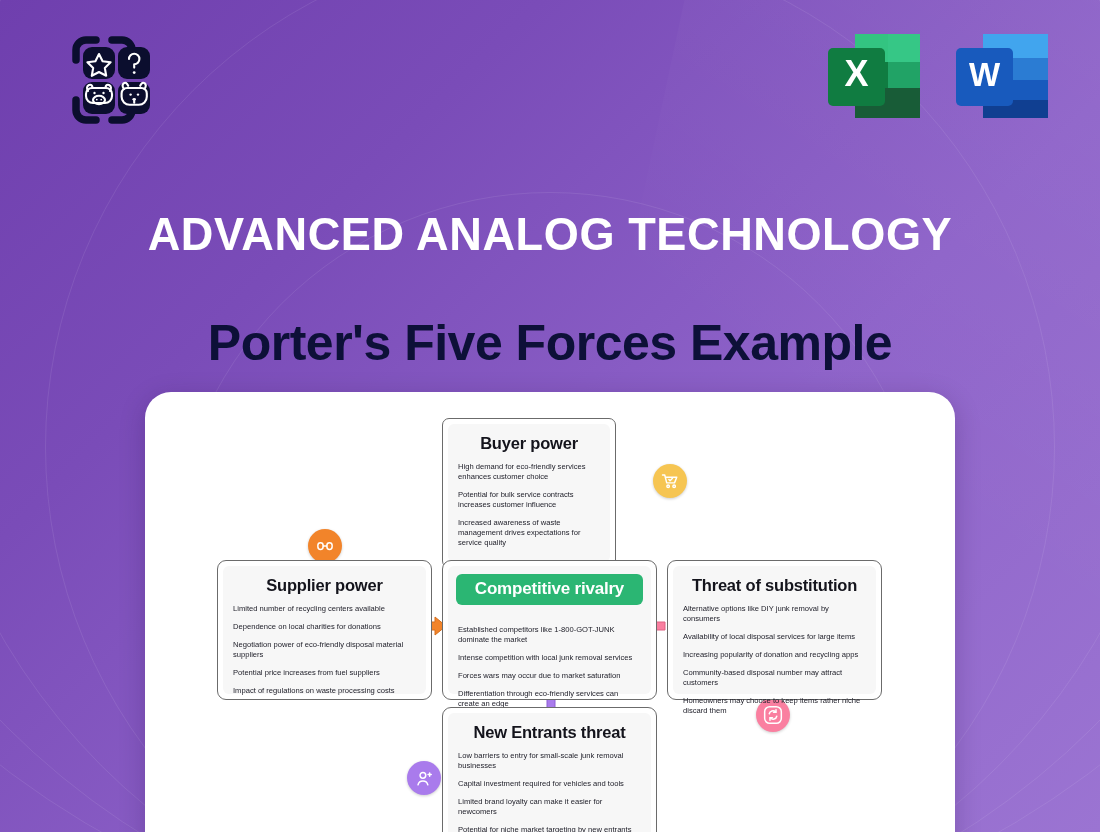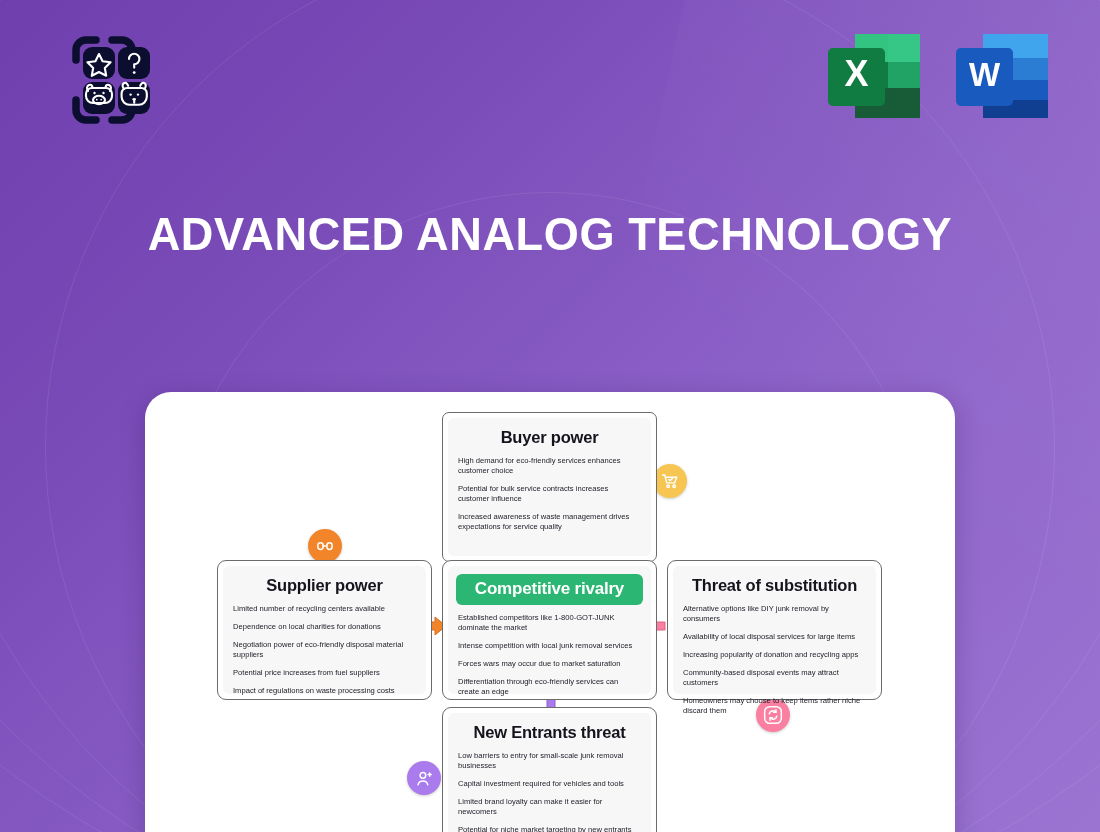--- a/index.html
+++ b/index.html
@@ -96,34 +96,34 @@
     font-weight: 700;
     color: #14141c;
     margin-bottom: 9px;
     letter-spacing: -0.2px;
   }
   .card-title.banner {
     background: #2bb673;
     color: #ffffff;
     border-radius: 6px;
     padding: 5px 4px 6px 4px;
-    margin: -2px -2px 8px -2px;
+    margin: -2px -2px 20px -2px;
     font-size: 17px;
   }
   .bullets { list-style: none; }
   .bullets li {
     font-size: 7.6px;
     line-height: 1.32;
     color: #22222c;
     margin-bottom: 8px;
   }
   .bullets li:last-child { margin-bottom: 0; }
 
   
-  #card-buyer      { left: 297px; top:  20px; width: 215px; height: 150px; border-radius: 7px; }
+  #card-buyer      { left: 297px; top:  26px; width: 174px; height: 150px; border-radius: 7px; }
   #card-supplier   { left:  72px; top: 168px; width: 215px; height: 140px; }
   #card-rivalry    { left: 297px; top: 168px; width: 215px; height: 140px; }
   #card-substitute { left: 522px; top: 168px; width: 215px; height: 140px; }
   #card-entrants   { left: 297px; top: 315px; width: 215px; height: 150px; }
 
   
   .arrow { position: absolute; }
   .arr-down  { left: 394px; top: 144px; }
   .arr-up    { left: 394px; top: 295px; }
   .arr-right { left: 278px; top: 222px; }
@@ -219,20 +219,21 @@
         <rect x="31" y="28" width="65" height="22" fill="#2b7cd3"></rect>
         <rect x="31" y="50" width="65" height="20" fill="#185abd"></rect>
         <rect x="31" y="70" width="65" height="18" fill="#103f91"></rect>
         <rect x="4" y="18" width="57" height="58" rx="5" fill="#185abd"></rect>
         <text x="32.5" y="56" font-family="'Liberation Sans',sans-serif" font-size="33" font-weight="700" fill="#ffffff" text-anchor="middle">W</text>
       </svg>
     </div>
   </div>
 
   <div class="title">ADVANCED ANALOG TECHNOLOGY</div>
+  <div class="subtitle">Porter's Five Forces Example</div>
 
   <div class="panel">
 
     <div class="arrow arr-down">
       <svg width="24" height="24" viewBox="0 0 24 24">
         <path d="M8 1 h8 v11 h5 l-9 11 -9 -11 h5 z" fill="#f6c552" stroke="#d8a63c" stroke-width="1"></path>
       </svg>
     </div>
     <div class="arrow arr-up">
       <svg width="24" height="24" viewBox="0 0 24 24">
@@ -321,21 +322,21 @@
       </div>
     </div>
 
     <div class="card" id="card-substitute">
       <div class="card-inner">
         <div class="card-title">Threat of substitution</div>
         <ul class="bullets">
           <li>Alternative options like DIY junk removal by consumers</li>
           <li>Availability of local disposal services for large items</li>
           <li>Increasing popularity of donation and recycling apps</li>
-          <li>Community-based disposal events may attract customers</li>
+          <li>Community-based disposal number may attract customers</li>
           <li>Homeowners may choose to keep items rather niche discard them</li>
         </ul>
       </div>
     </div>
 
     <div class="card" id="card-entrants">
       <div class="card-inner">
         <div class="card-title">New Entrants threat</div>
         <ul class="bullets">
           <li>Low barriers to entry for small-scale junk removal businesses</li>

